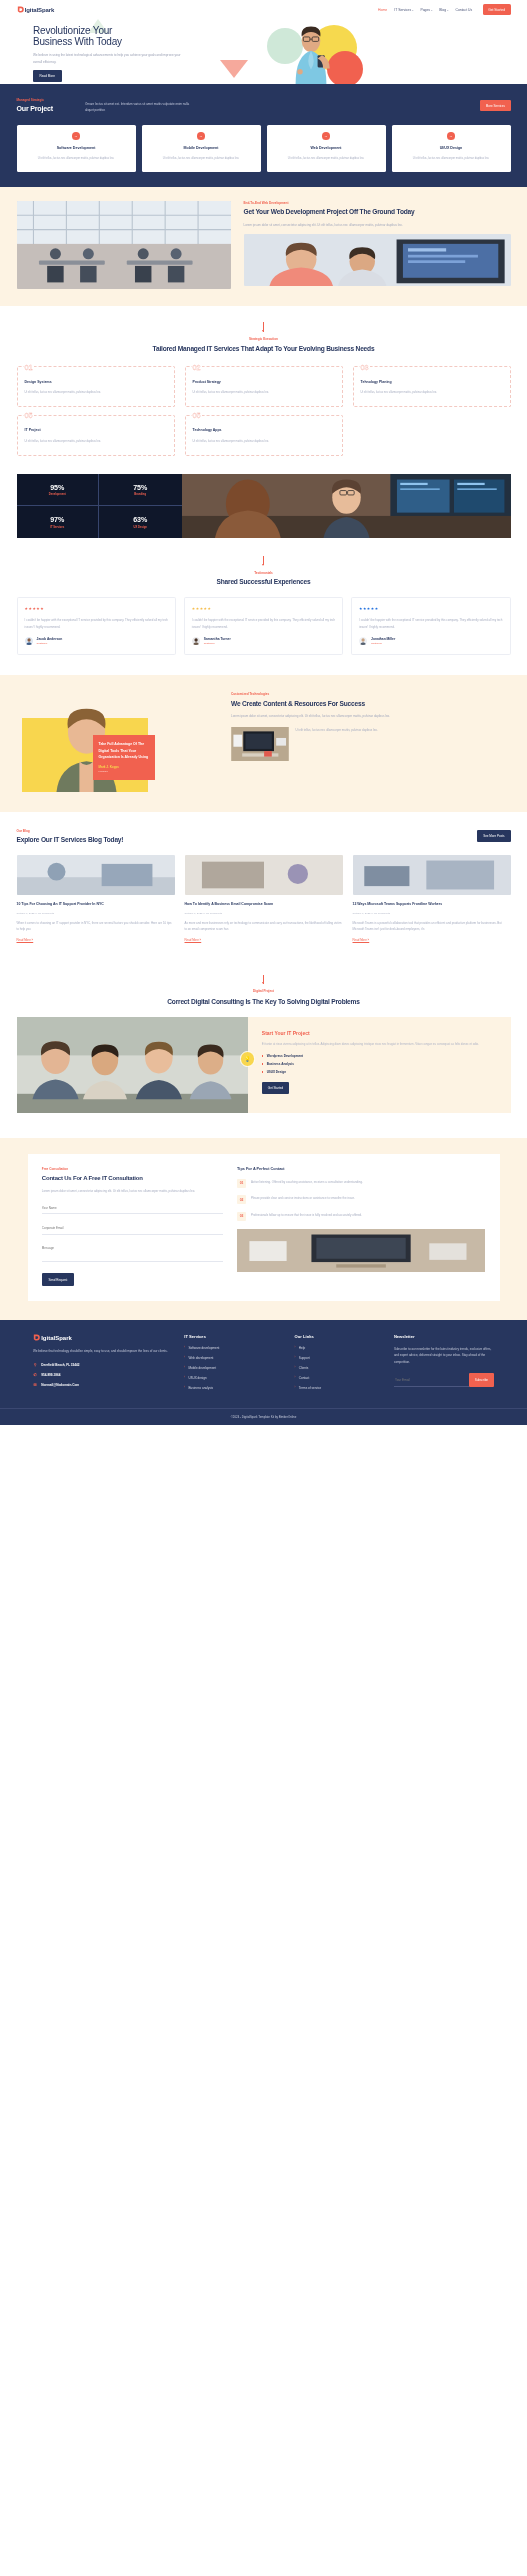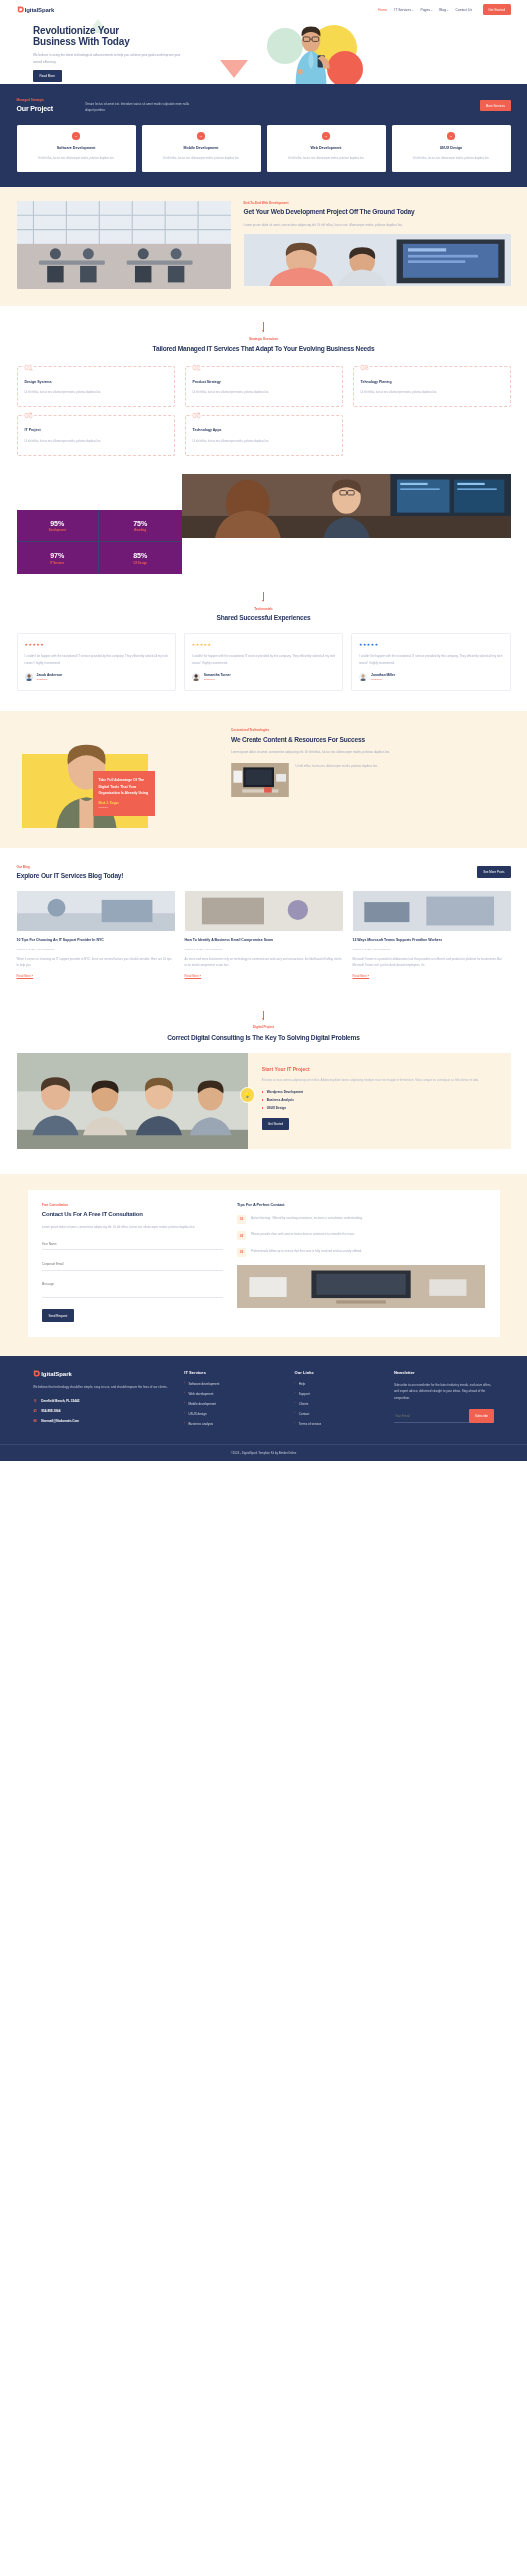--- a/index.html
+++ b/index.html
@@ -18,21 +18,21 @@
   nav.main-nav{ margin-left:auto; display:flex; align-items:center; gap:7.1px; }
   nav.main-nav a{ font-size:3.4px; color:#4a5578; text-decoration:none; white-space:nowrap; }
   nav.main-nav a.active{ color:#f15a4a; }
   .caret{ font-size:2.2px; margin-left:1.1px; color:#8a90a8;}
   .btn-started{ background:#f1614f; color:#fff; font-size:3.3px; padding:3.8px 5.5px; border-radius:1.6px; margin-left:3.3px; }
 
   
   .hero{ position:relative; height:65px; overflow:hidden; background:#fff; }
   .hero-inner{ width:494px; margin:0 auto; position:relative; height:100%; }
   .hero-copy{ position:absolute; left:16.5px; top:5.5px; width:148px; z-index:5;}
-  .hero h1{ font-size:10px; line-height:1.14; color:#27365e; font-weight:bold; letter-spacing:-0.2px;}
+  .hero h1{ font-size:10px; line-height:1.14; color:#27365e; font-weight:normal; letter-spacing:-0.2px;}
   .hero p{ font-size:3.1px; line-height:2.1; color:#9aa0b4; margin-top:5px; }
   .hero .btn-read{ display:inline-block; background:#27365e; color:#fff; font-size:3.1px; padding:3.8px 6.6px; border-radius:1.1px; margin-top:5px;}
   .blob{ position:absolute; border-radius:50%; }
   .blob-green{ width:36px;height:36px; background:#cfe8d8; left:250px; top:8.8px; }
   .blob-yellow{ width:46px;height:46px; background:#f6d94e; left:294px; top:5.5px; }
   .blob-red{ width:36px;height:36px; background:#f1614f; left:310px; top:32px; }
   .tri{ position:absolute; width:0;height:0; }
   .tri-red{ border-left:14.3px solid transparent; border-right:14.3px solid transparent; border-top:18.7px solid #f6a99c; left:203px; top:41px; }
   .tri-g{ border-left:10px solid transparent;border-right:10px solid transparent;border-bottom:14.3px solid #d7ead8; left:71px;top:0px; opacity:.7;}
   .hero-photo{ position:absolute; left:250px; top:3.3px; width:88px; height:62px; z-index:4;}
@@ -69,21 +69,21 @@
   .t-eyebrow{ font-size:3.1px; color:#f1614f; font-weight:bold;}
   .tailored h2{ font-size:6.6px; color:#27365e; font-weight:bold; line-height:1.5; margin-top:3.3px; letter-spacing:-0.2px;}
   .grid6{ display:grid; grid-template-columns:repeat(3,1fr); gap:7.7px 10px; margin-top:12px; text-align:left;}
   .gcard{ border:0.5px dashed #f3c9c2; border-radius:1.6px; padding:8.8px 7.1px 10px; position:relative;}
   .gnum{ position:absolute; left:6px; top:-3.8px; font-size:7.1px; font-weight:bold; color:transparent; -webkit-text-stroke:0.3px #f6b5ab; background:#fff; padding:0 1.1px;}
   .gcard h4{ font-size:3.5px; color:#27365e; font-weight:bold; line-height:1.7; margin-top:3.8px;}
   .gcard p{ font-size:2.7px; color:#a7adc0; line-height:2.2; margin-top:4.4px;}
 
   
   .stats-wrap{ width:494px; margin:0 auto; display:flex; }
-  .stats{ width:165px; background:#701a75; display:grid; grid-template-columns:1fr 1fr;margin-top:36px; }
+  .stats{ width:165px; background:#0f172a; display:grid; grid-template-columns:1fr 1fr; }
   .stat{ height:32px; display:flex; flex-direction:column; align-items:center; justify-content:center; border-right:0.5px solid #37456d; border-bottom:0.5px solid #37456d;}
   .stat:nth-child(2n){ border-right:none;}
   .stat:nth-child(n+3){ border-bottom:none;}
   .stat .v{ font-size:7.1px; color:#fff; font-weight:bold;}
   .stat .l{ font-size:2.7px; color:#f1614f; font-weight:bold; margin-top:1.6px;}
   .stats-photo{ flex:1; height:64px; }
 
   
   .testi{ padding:17.6px 0 20px; background:#fff; text-align:center;}
   .testi h2{ font-size:6.6px; color:#27365e; font-weight:bold; margin-top:3.3px; letter-spacing:-0.2px;}
@@ -360,21 +360,21 @@
       </div>
       <div class="stat">
         <div class="v">75%</div>
         <div class="l">Branding</div>
       </div>
       <div class="stat">
         <div class="v">97%</div>
         <div class="l">IT Services</div>
       </div>
       <div class="stat">
-        <div class="v">85%</div>
+        <div class="v">63%</div>
         <div class="l">UX Design</div>
       </div>
     </div>
     <div class="stats-photo">
       <svg width="100%" height="64" viewBox="0 0 600 116" preserveAspectRatio="none">
         <rect width="600" height="116" fill="#6d5647"></rect>
         <rect x="380" y="0" width="220" height="116" fill="#22303f"></rect>
         <rect x="392" y="10" width="96" height="60" fill="#2f5e88"></rect>
         <rect x="496" y="10" width="92" height="60" fill="#1f4a6e"></rect>
         <rect x="398" y="16" width="50" height="4" fill="#8fc3ee"></rect>

